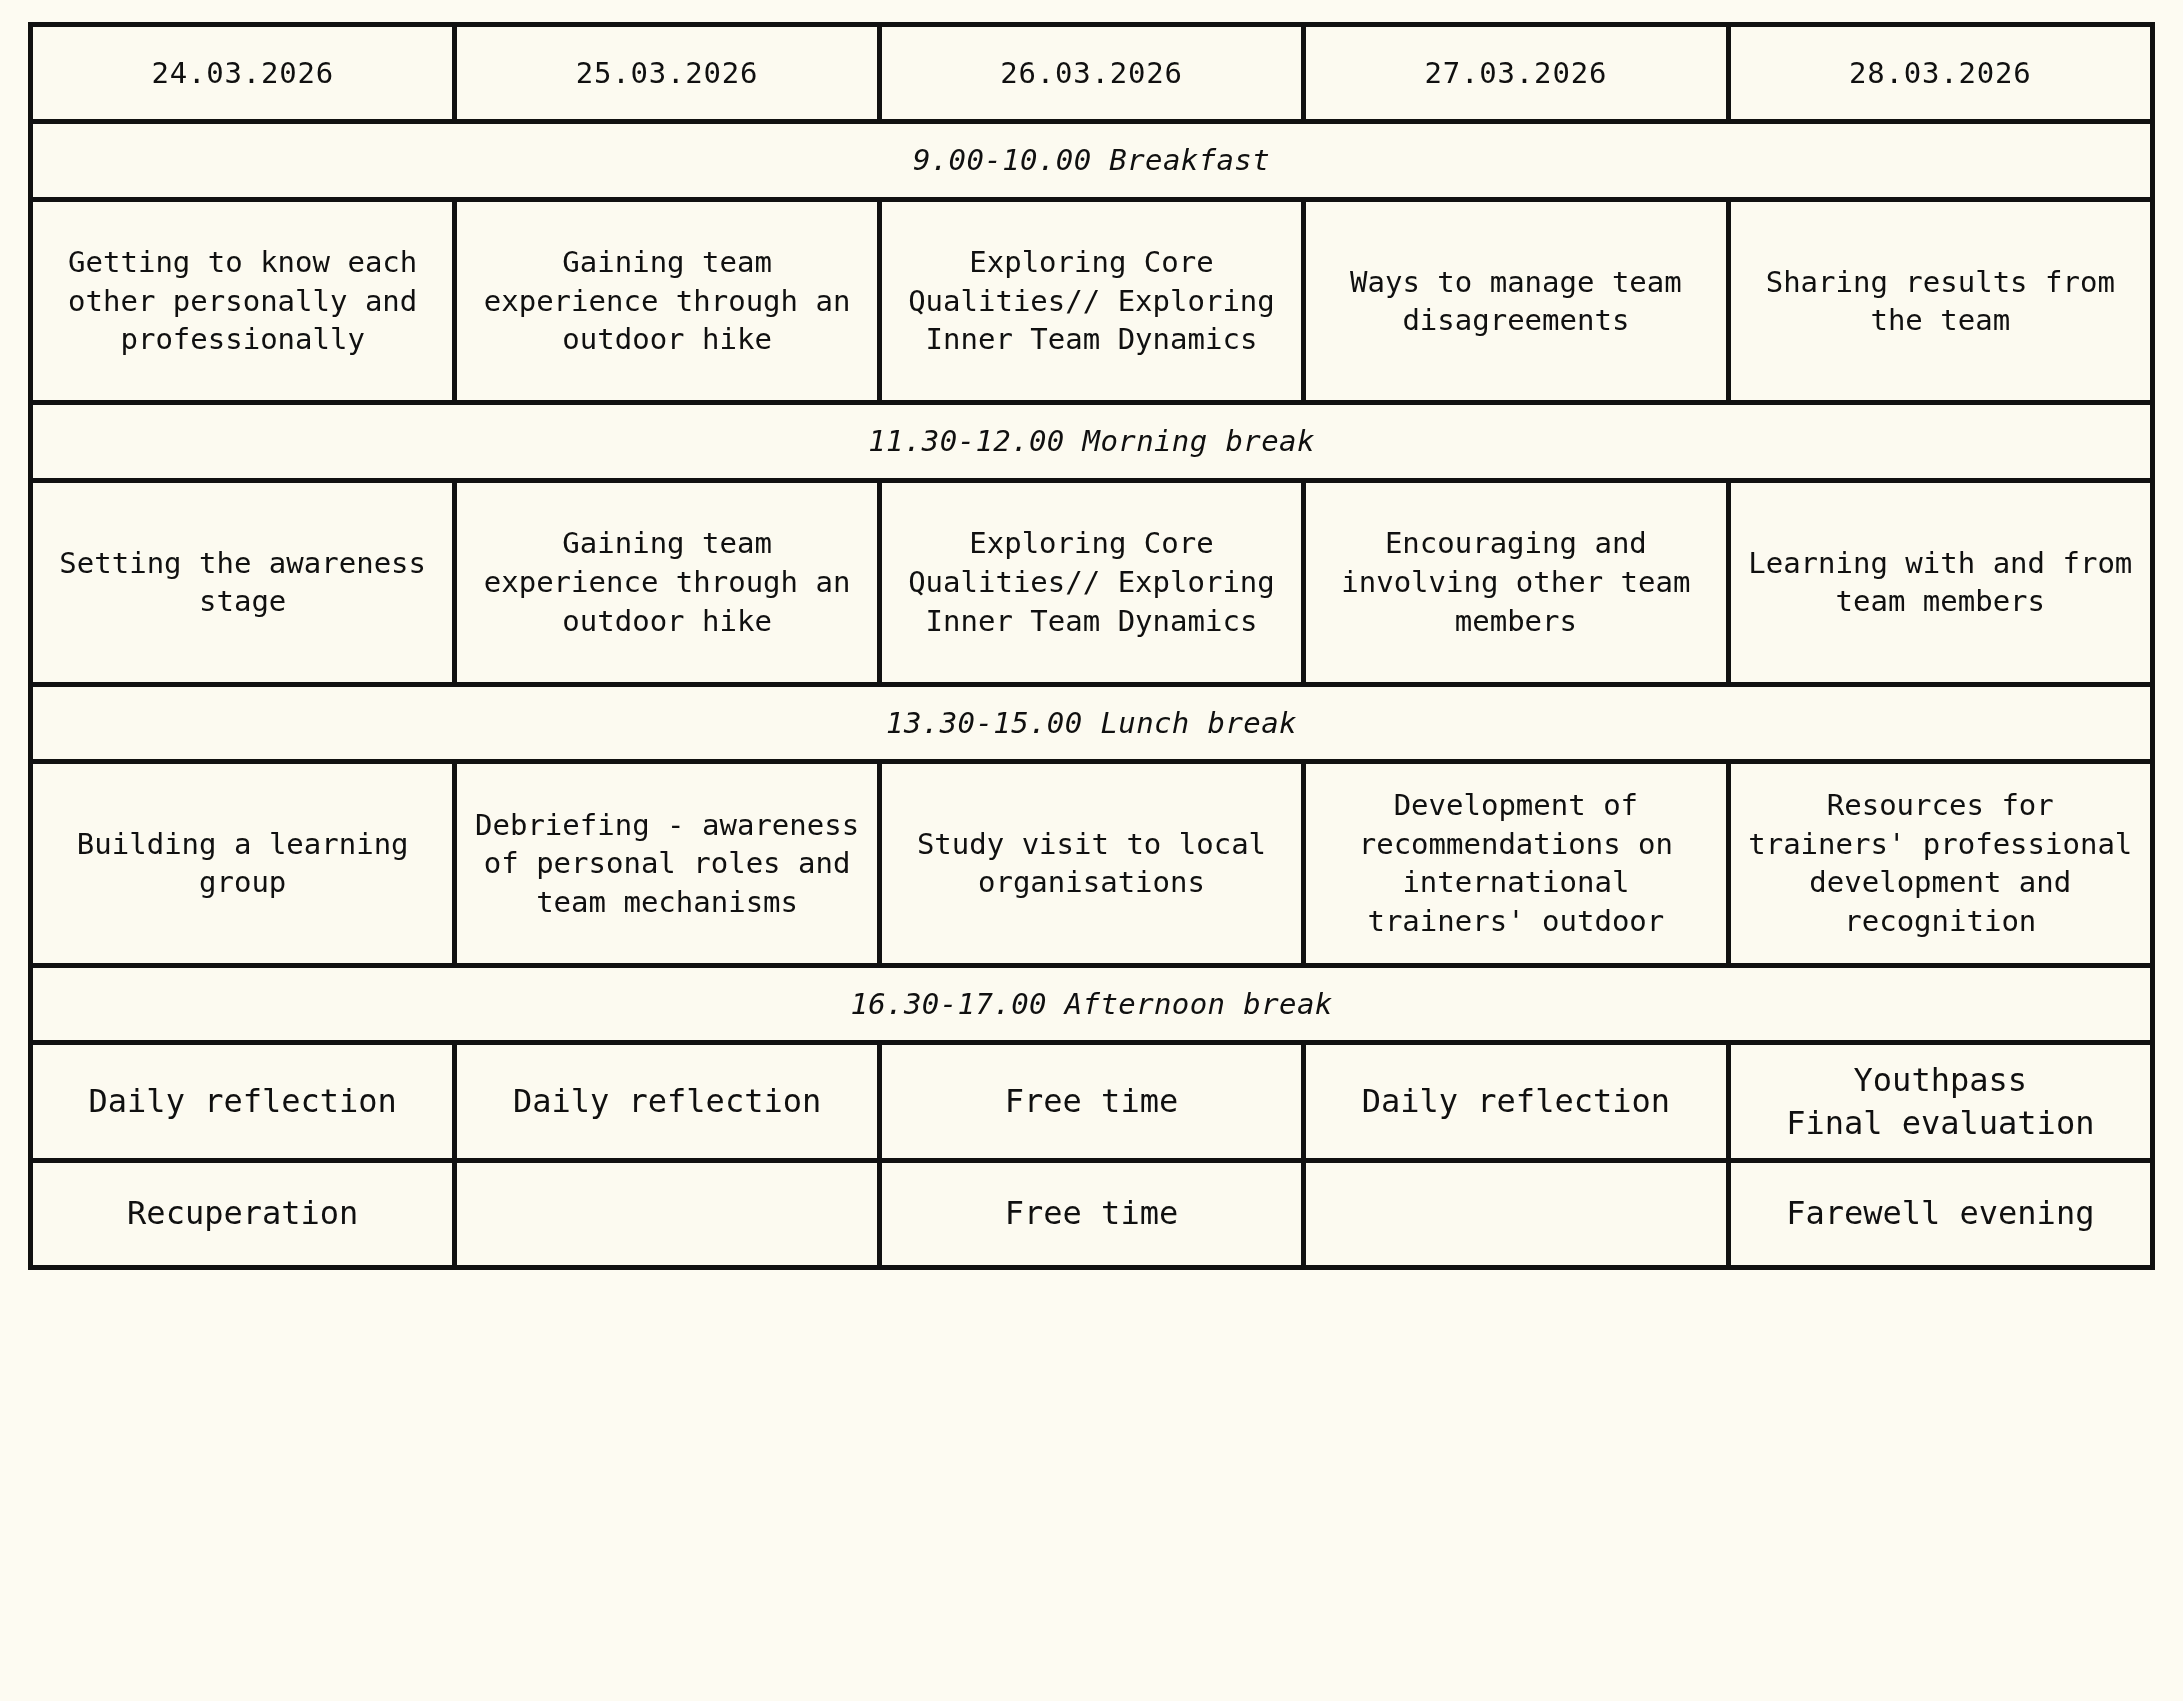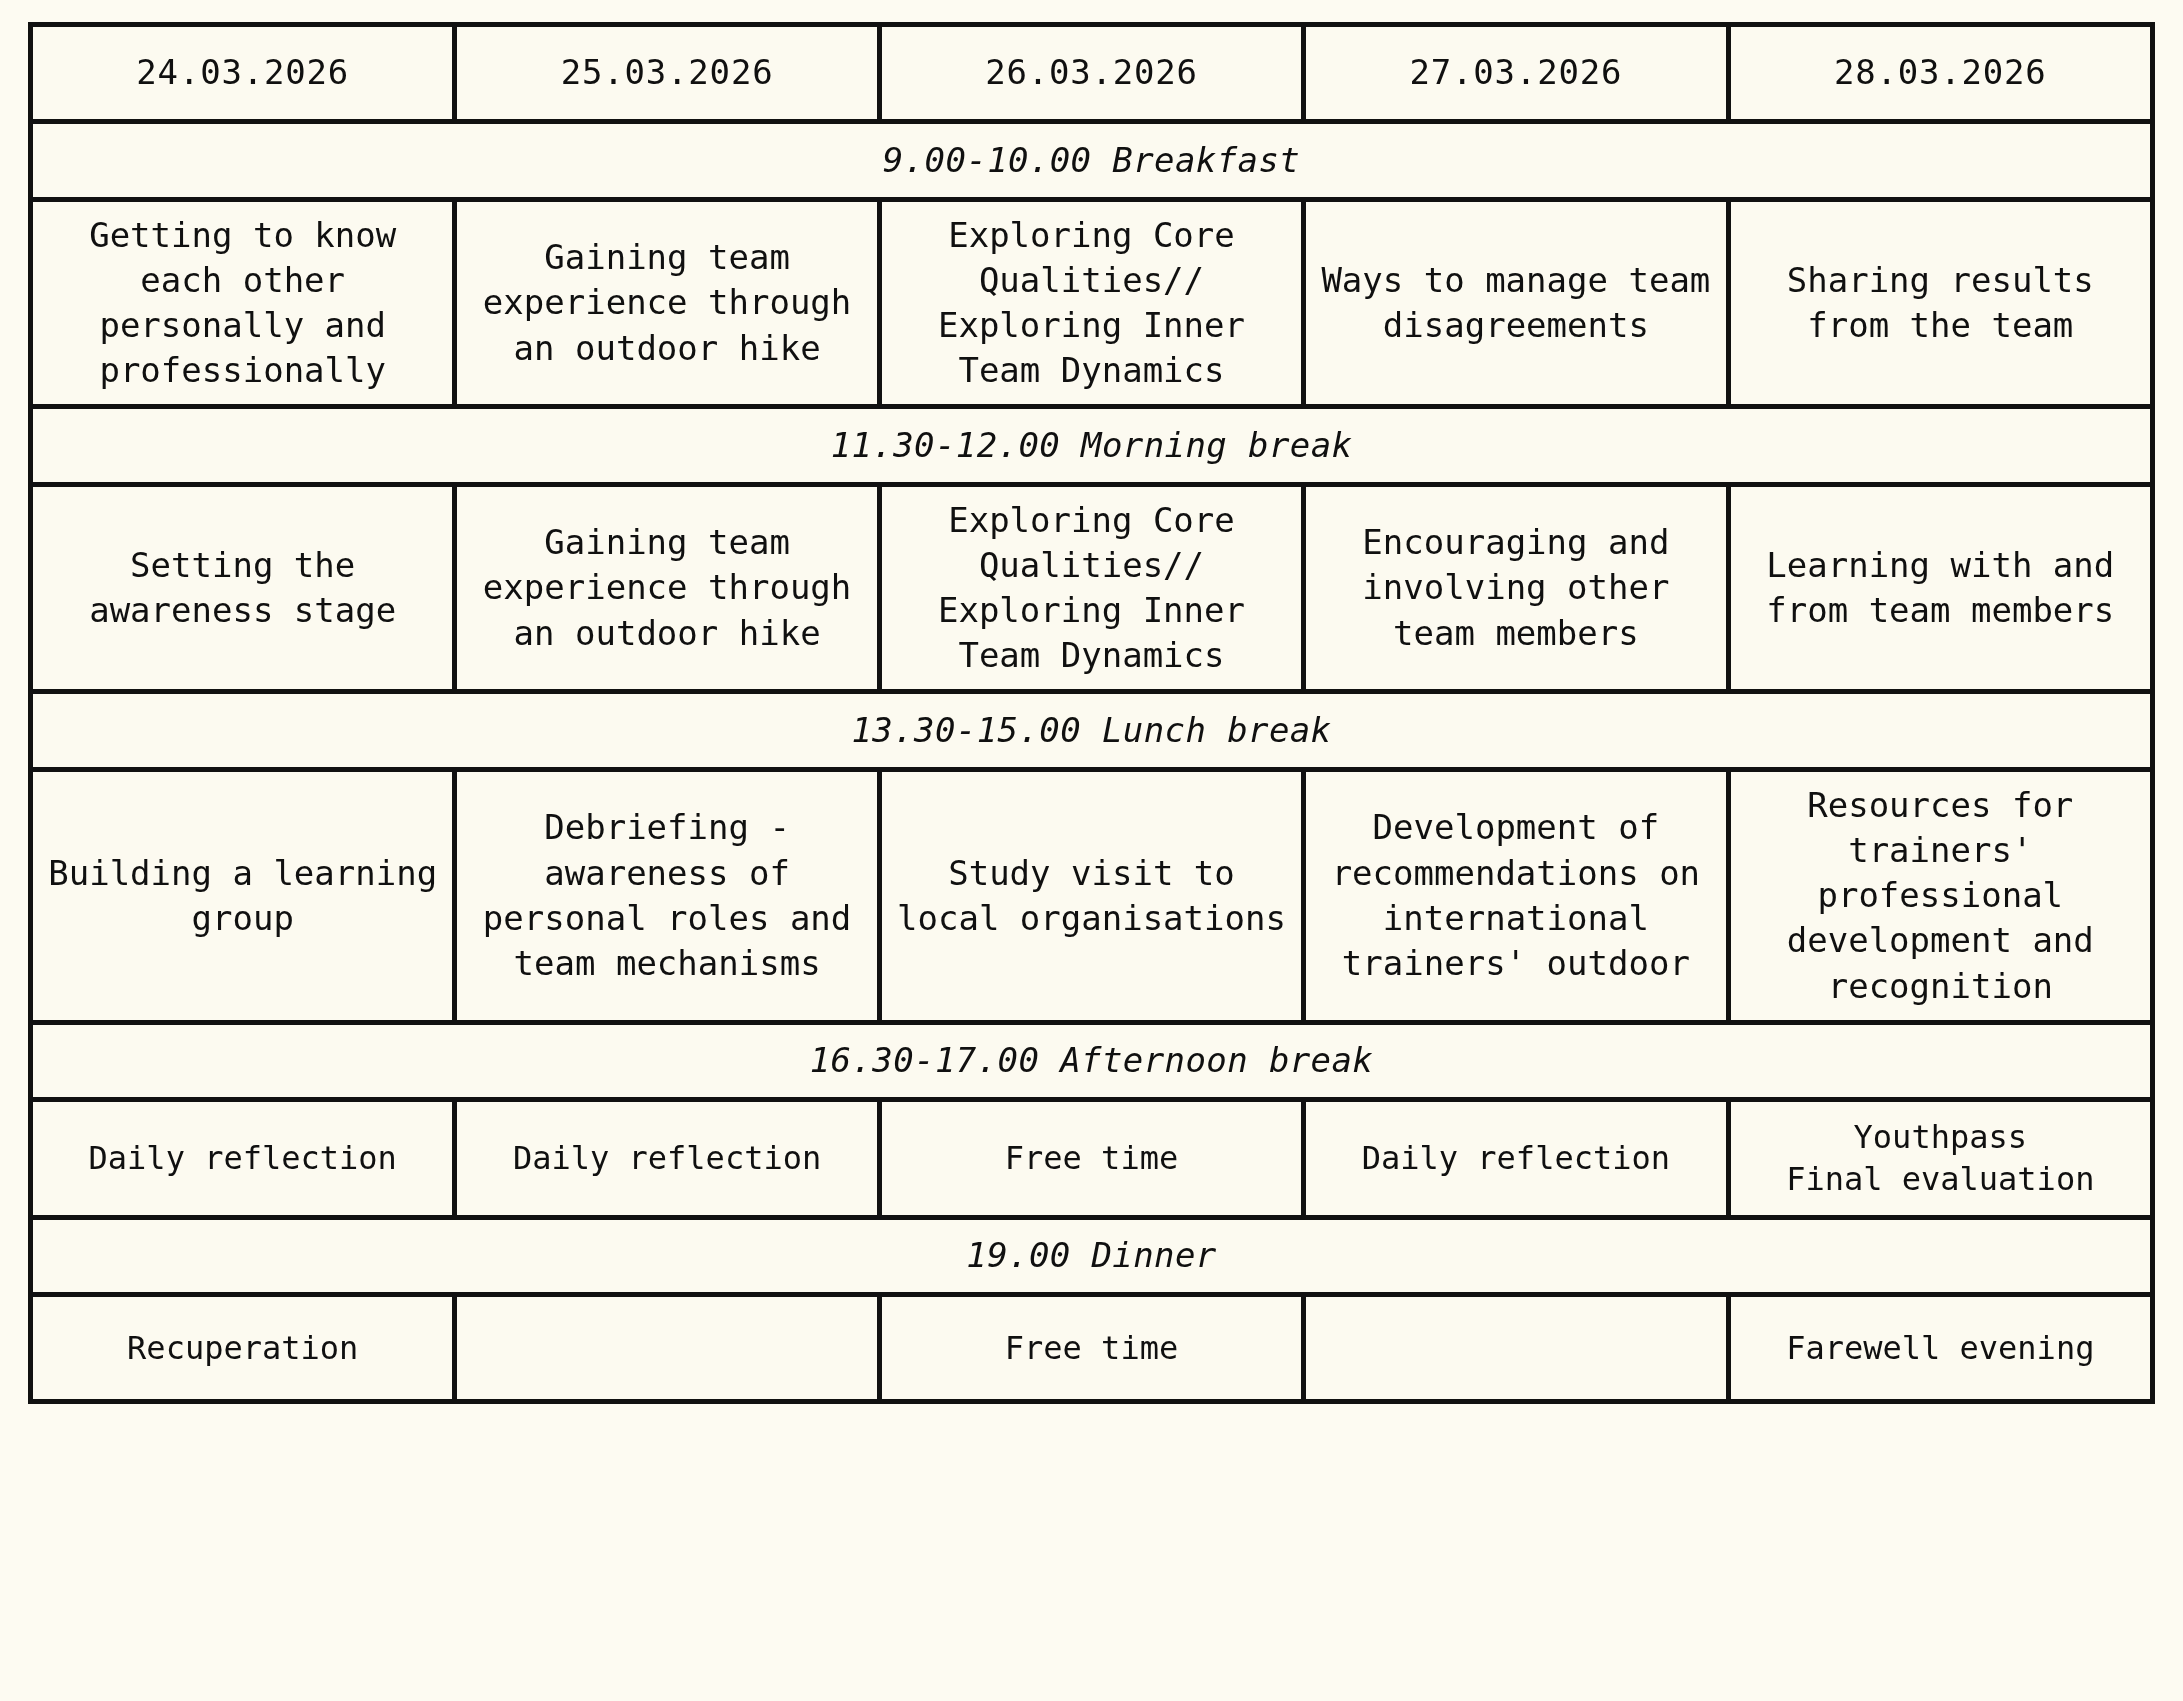--- a/index.html
+++ b/index.html
@@ -28,21 +28,21 @@
     border-left: 5.4px solid #111111;
     border-top: 5.4px solid #111111;
   }
   table.agenda td {
     border-right: 5.4px solid #111111;
     border-bottom: 5.4px solid #111111;
     background: #fcfaf0;
     text-align: center;
     vertical-align: middle;
     color: #101010;
-    font-size: 34px;
+    font-size: 29px;
     line-height: 1.33;
     padding: 10.8px 9.3px;
     word-wrap: break-word;
   }
   td.date-cell {
     background: #63b3dd;
     color: #ffffff;
     text-align: left;
     font-size: 34px;
     padding: 14px 17px 14px 20px;
@@ -119,23 +119,20 @@
       <tr>
         <td class="break-cell" colspan="5">16.30-17.00 Afternoon break</td>
       </tr>
       <tr class="reflection-row">
         <td>Daily reflection</td>
         <td>Daily reflection</td>
         <td>Free time</td>
         <td>Daily reflection</td>
         <td>Youthpass<br>Final evaluation</td>
       </tr>
-      <tr>
-        <td class="break-cell" colspan="5">19.00 Dinner</td>
-      </tr>
       <tr class="evening-row">
         <td>Recuperation</td>
         <td class="empty"></td>
         <td>Free time</td>
         <td class="empty"></td>
         <td>Farewell evening</td>
       </tr>
     </tbody>
   </table>
 </div>

